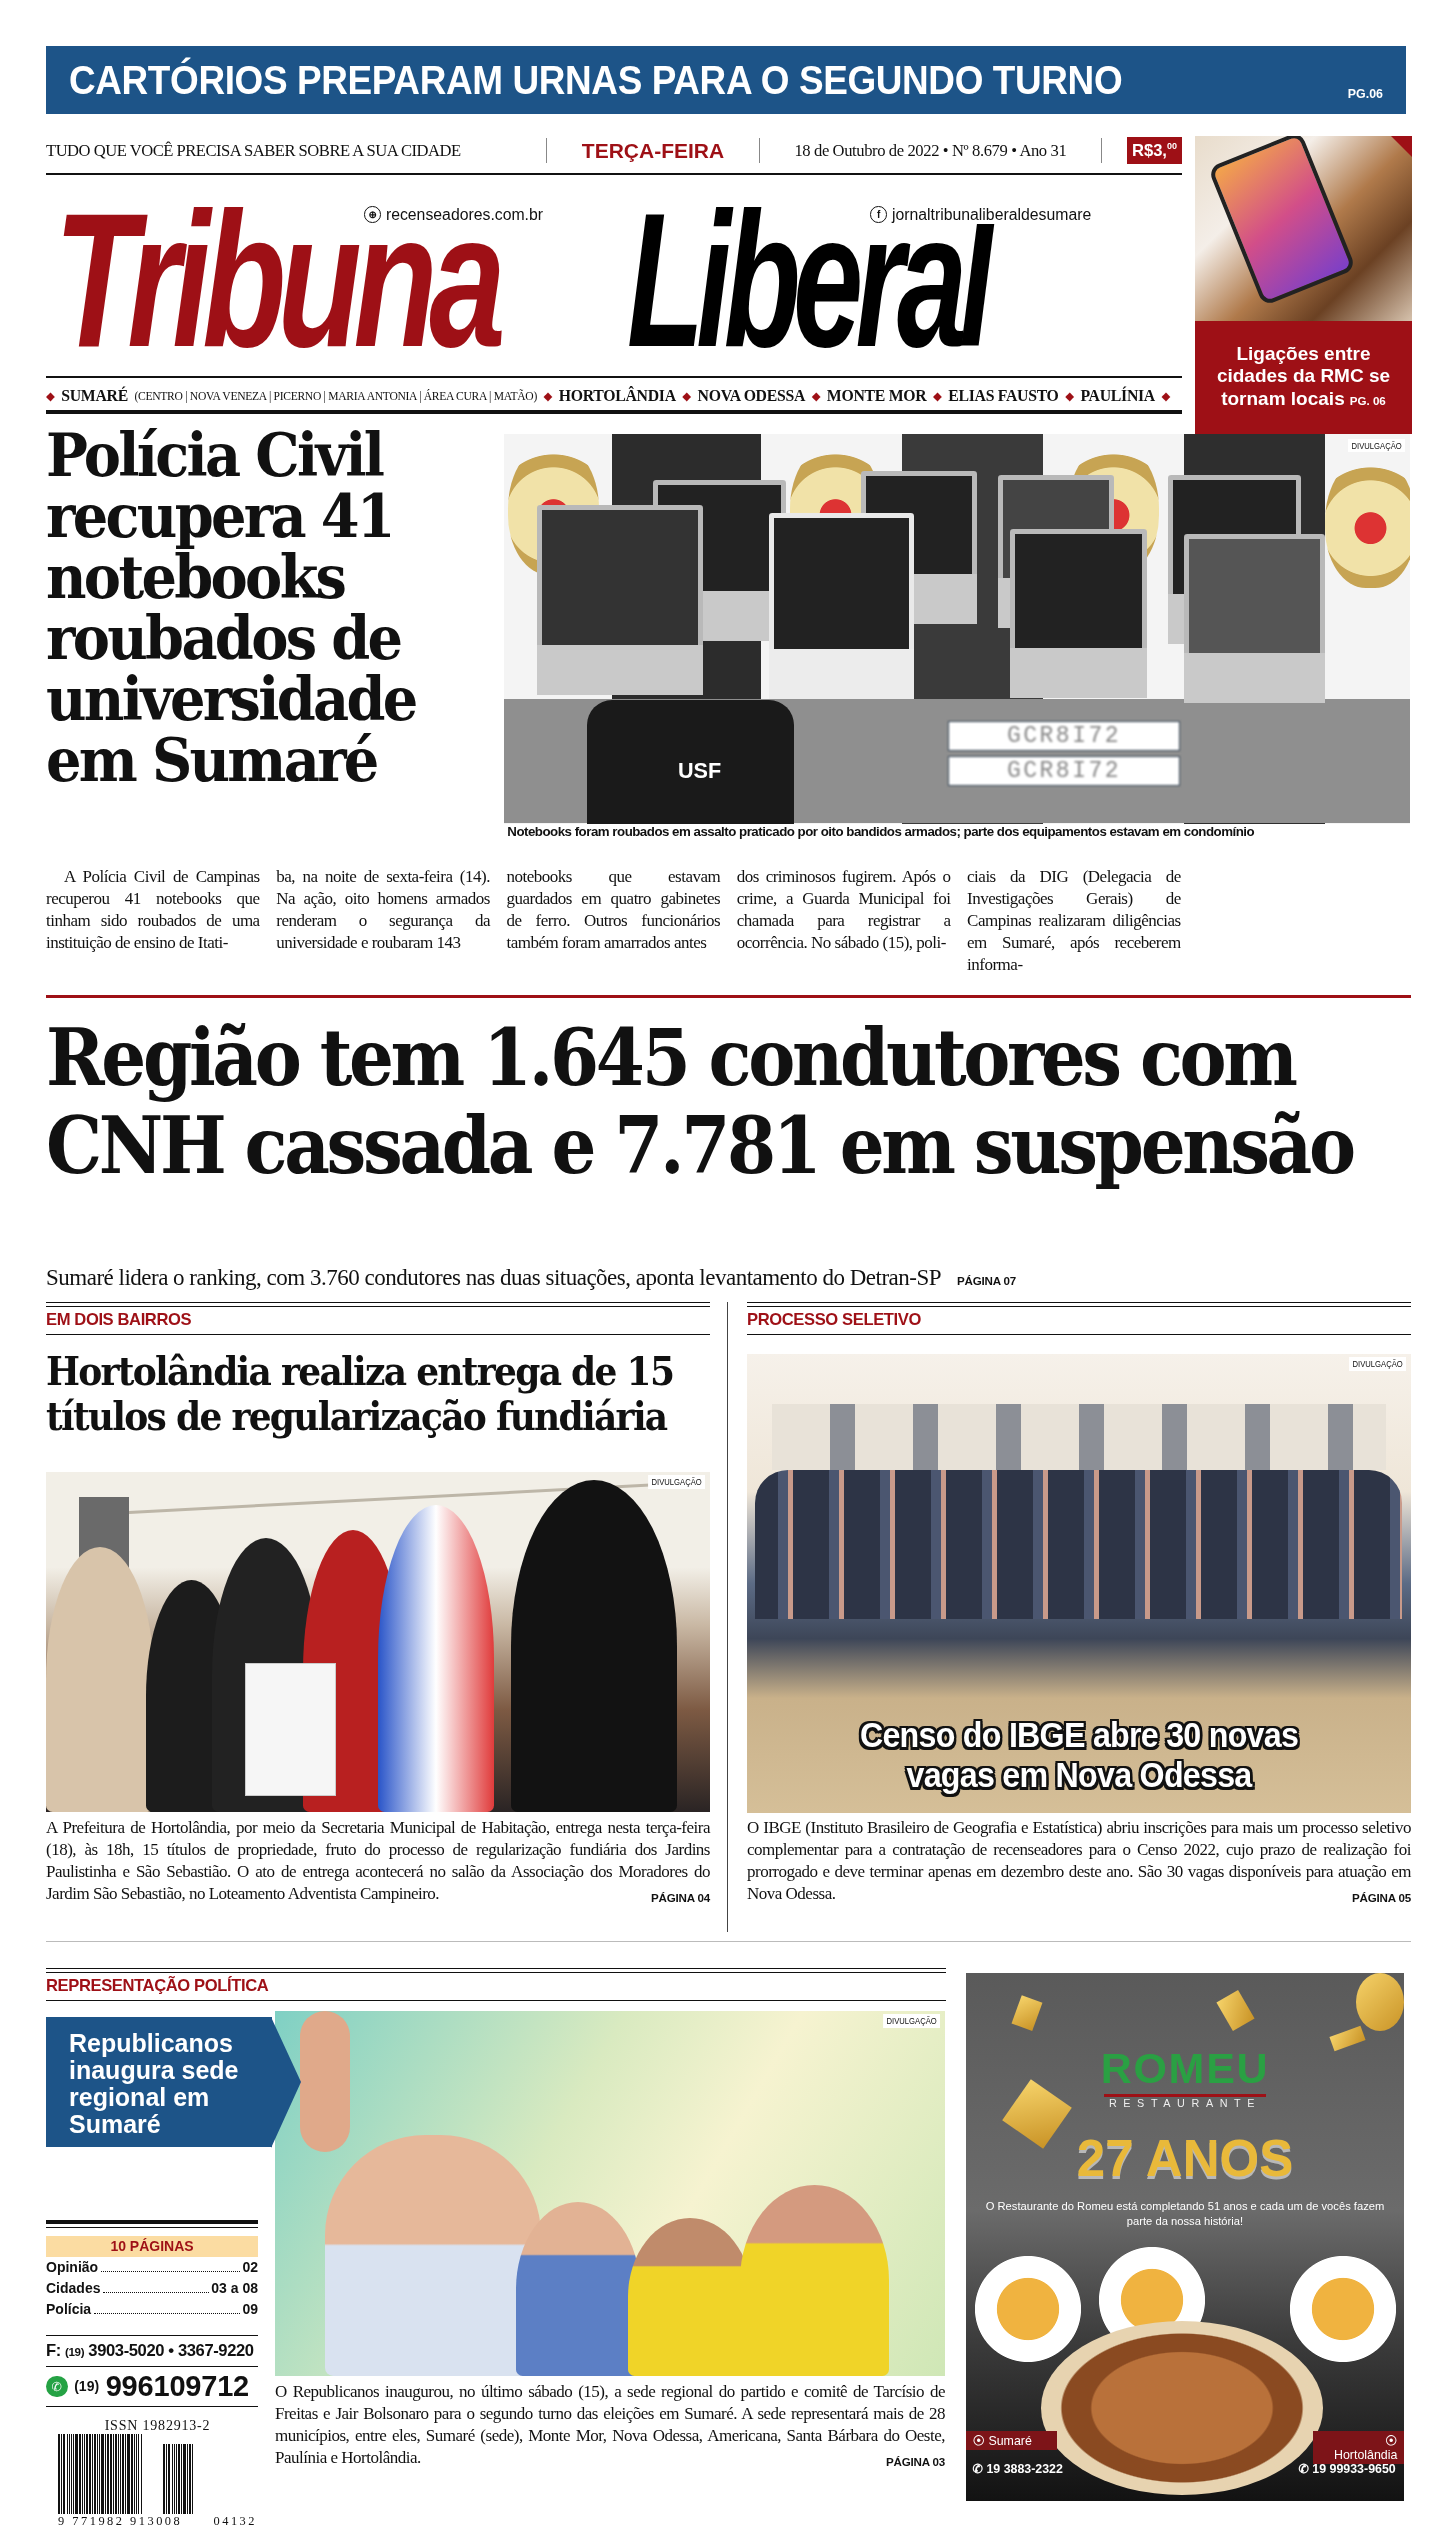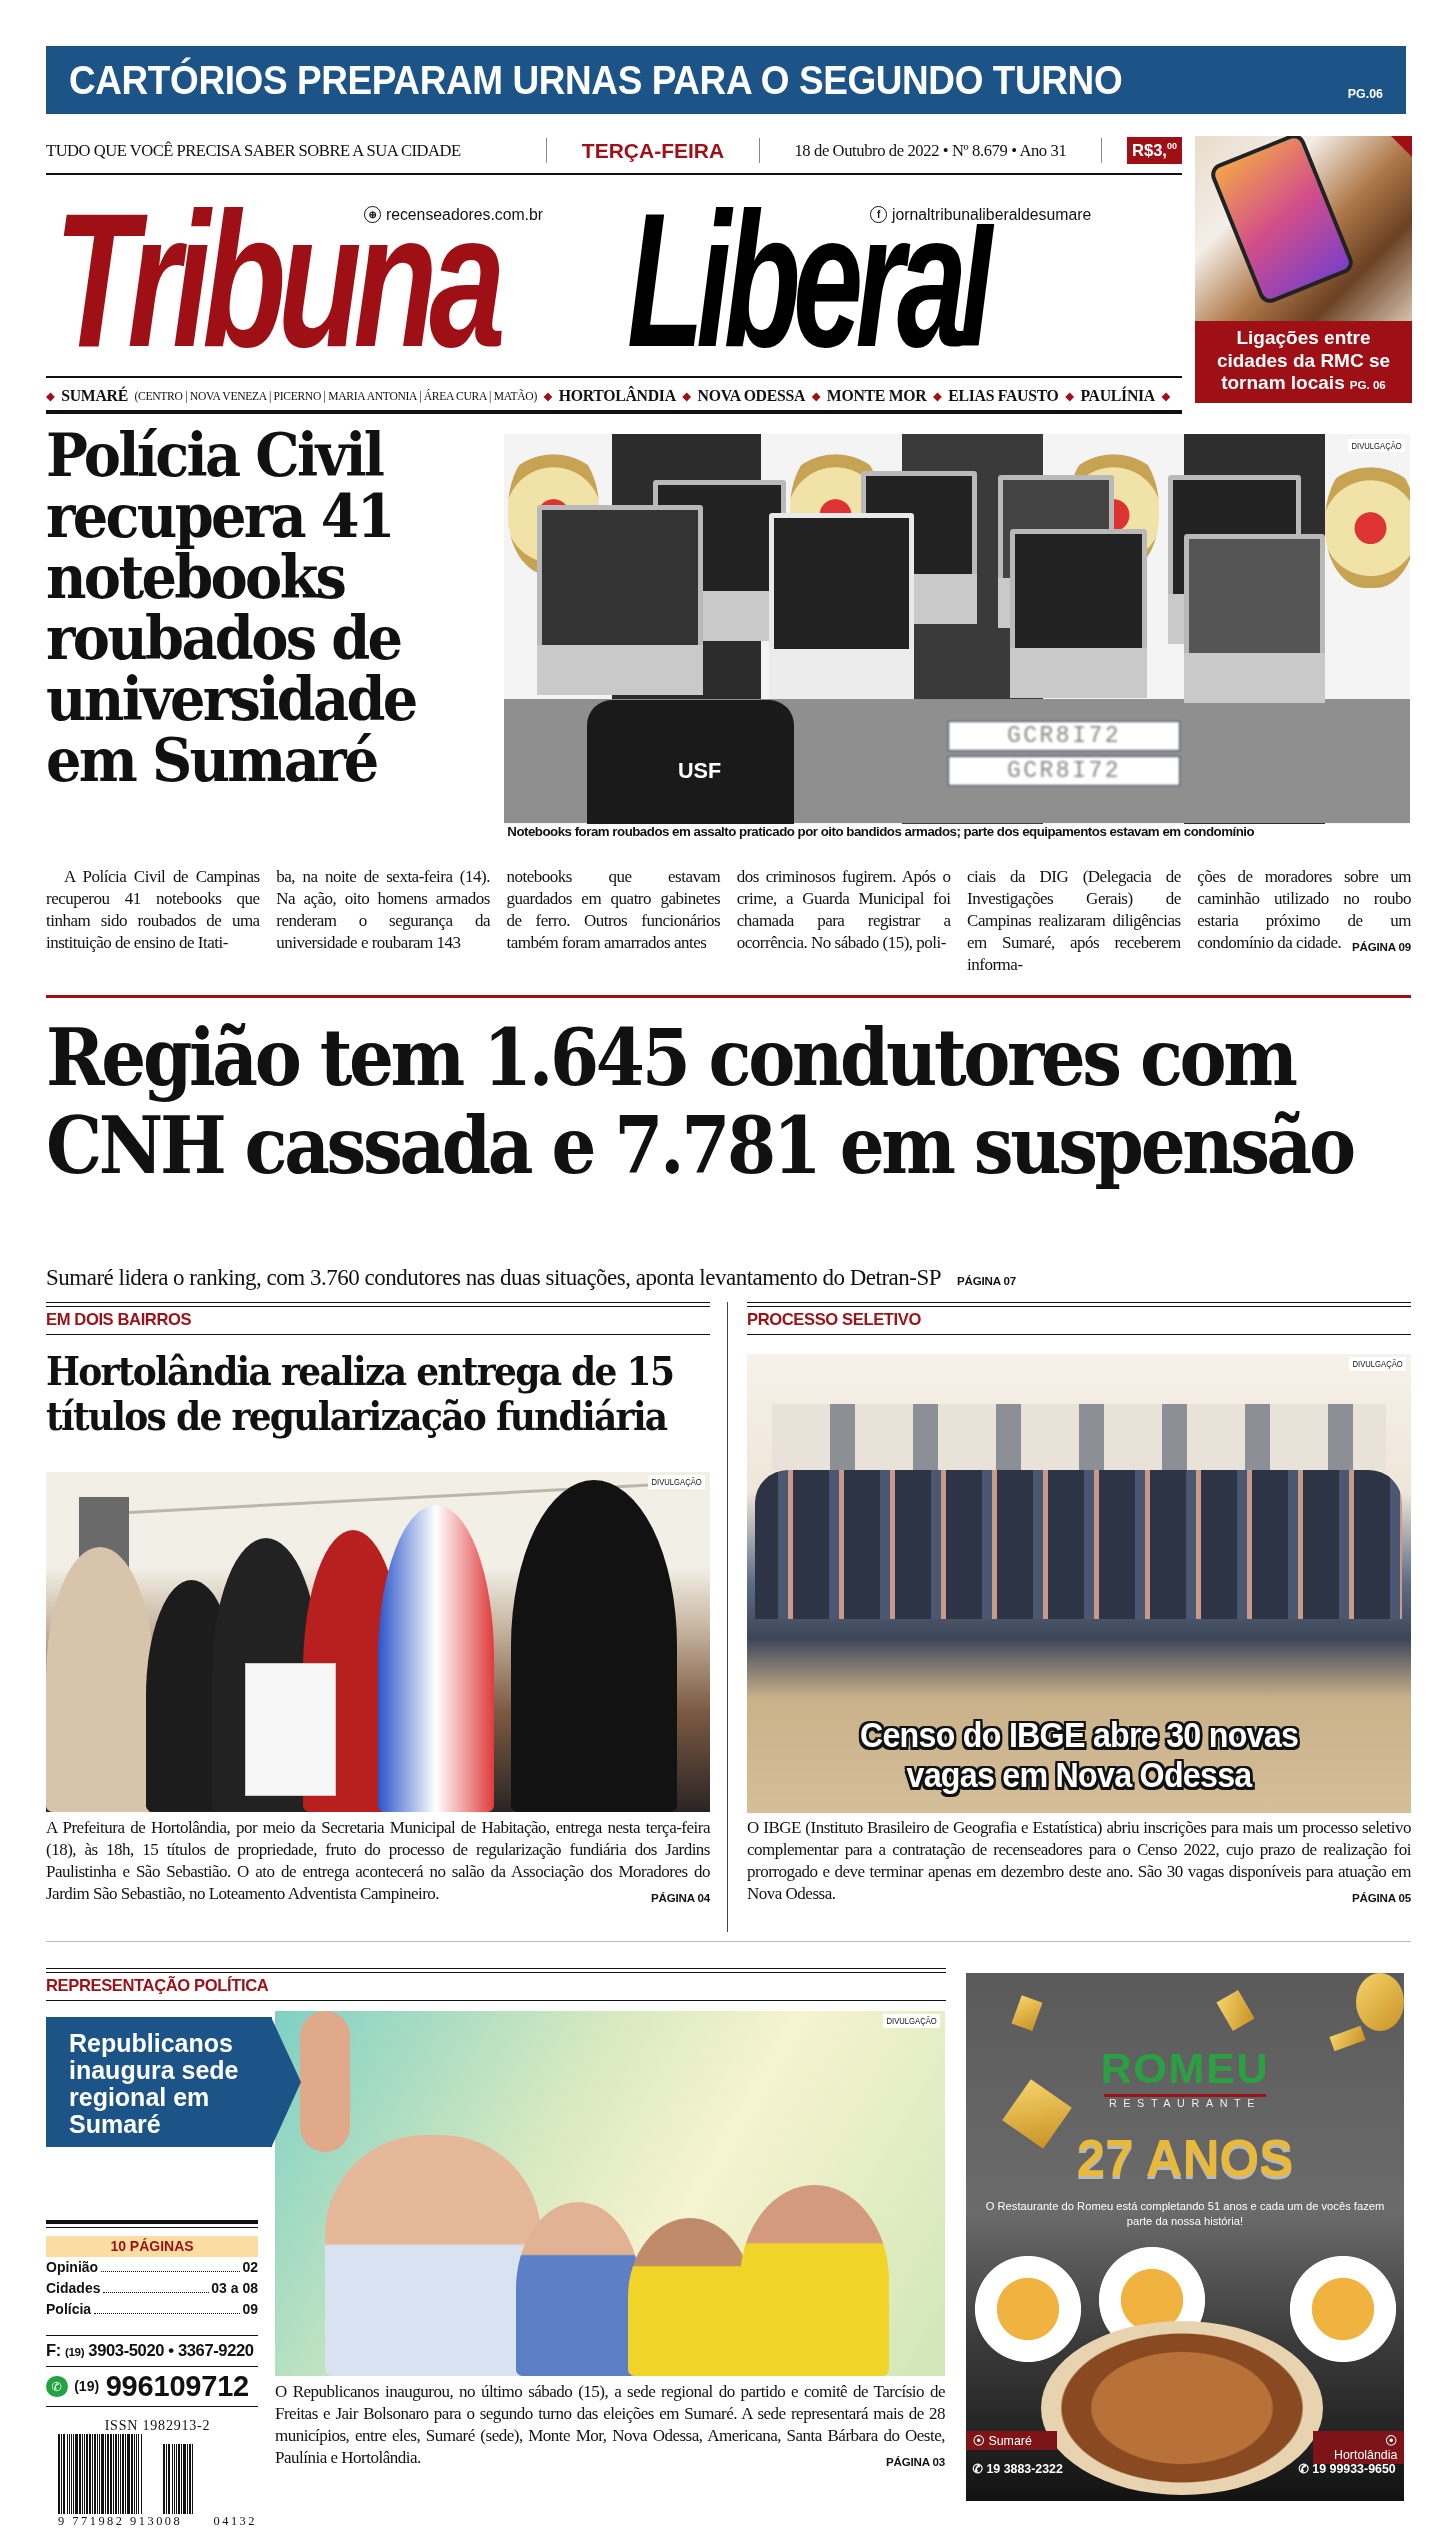--- a/index.html
+++ b/index.html
@@ -35,21 +35,21 @@
   .cities { left: 46px; top: 383px; width: 1136px; height: 26.5px; display: flex; align-items: center; gap: 6.6px; font-family: "Liberation Serif", serif; font-size: 15.8px; white-space: nowrap; letter-spacing: -0.3px; }
   .cities .dia { color: #9e1016; font-size: 11.6px; }
   .cities .big { font-weight: 700; font-size: 15.8px; }
   .cities .sub { font-size: 11.6px; }
 
   
   .teaser { left: 1195px; top: 136px; width: 217px; height: 276px; }
   .teaser .photo { width: 100%; height: 185px; background: linear-gradient(135deg,#e8dccb 0%,#f4eee8 30%,#b07a4b 55%,#6b4123 75%,#d6c2ad 100%); position: relative; overflow: hidden; }
   .teaser .phone { position: absolute; left: 37px; top: 8.3px; width: 100px; height: 149px; border-radius: 11.6px; background: linear-gradient(160deg,#f3a64a,#d24e89 50%,#7a3fc9); border: 4.1px solid #222; transform: rotate(-22deg); }
   .teaser .corner { position: absolute; right: 0; top: 0; width: 0; height: 0; border-top: 21.6px solid #9e1016; border-left: 21.6px solid transparent; }
-  .teaser .cap { background: #9e1016; color: #fff; font-family: "Liberation Sans", sans-serif; font-weight: 700; font-size: 19px; line-height: 22.4px; text-align: center; padding: 8.3px 5px; height: 82px; display: flex; align-items: center; justify-content: center; }
+  .teaser .cap { background: #9e1016; color: #fff; font-family: "Liberation Sans", sans-serif; font-weight: 700; font-size: 19px; line-height: 22.4px; text-align: center; padding: 8.3px 5px; height: 113px; display: flex; align-items: center; justify-content: center; }
   .teaser .cap small { font-size: 11.6px; margin-left: 5px; }
 
   
   .lead-h { left: 46px; top: 425px; width: 448px; font-family: "DejaVu Serif", serif; font-weight: 700; font-size: 60px; line-height: 61px; letter-spacing: -2.9px; transform: scaleX(0.93); transform-origin: left top; }
   .lead-photo { left: 504px; top: 434px; width: 906px; height: 390px; background: #e9e9e9; overflow: hidden; }
   .lead-photo .panel { position: absolute; top: 0; height: 390px; }
   .laptop { position: absolute; background: #222; border: 5px solid #b9b9b9; border-radius: 3.3px; }
   .laptop .kb { position: absolute; left: -5px; right: -5px; bottom: -50px; height: 50px; background: #c9c9c9; }
   .badge { position: absolute; width: 91px; height: 133px; border-radius: 50% 50% 45% 45%; background: radial-gradient(circle at 50% 55%, #d33 0 18%, #f1e2a8 19% 55%, #c7a453 56% 70%, transparent 71%); }
   .credit { position: absolute; background: #fff; font-family: "Liberation Sans", sans-serif; font-size: 9px; padding: 1.7px 4.1px; transform: scaleX(0.85); transform-origin: right; }
@@ -230,24 +230,20 @@
   <div class="credit" style="right:5px;top:5px;">DIVULGAÇÃO</div>
 </div>
 <div class="abs lead-caption">Notebooks foram roubados em assalto praticado por oito bandidos armados; parte dos equipamentos estavam em condomínio</div>
 
 <div class="abs cols6">
   <p style="text-indent:18px;">A Polícia Civil de Campinas recuperou 41 notebooks que tinham sido roubados de uma instituição de ensino de Itati-</p>
   <p>ba, na noite de sexta-feira (14). Na ação, oito homens armados renderam o segurança da universidade e roubaram 143</p>
   <p>notebooks que estavam guardados em quatro gabinetes de ferro. Outros funcionários também foram amarrados antes</p>
   <p>dos criminosos fugirem. Após o crime, a Guarda Municipal foi chamada para registrar a ocorrência. No sábado (15), poli-</p>
   <p>ciais da DIG (Delegacia de Investigações Gerais) de Campinas realizaram diligências em Sumaré, após receberem informa-</p>
-  <div>
-    <p style="display:inline;">ções de moradores sobre um caminhão utilizado no roubo estaria próximo de um condomínio da cidade.</p>
-    <span class="pagref">PÁGINA 09</span>
-  </div>
 </div>
 
 <div class="abs main-rule"></div>
 <h1 class="abs main-h">
   <span>Região tem 1.645 condutores com</span><br>
   <span>CNH cassada e 7.781 em suspensão</span>
 </h1>
 <div class="abs main-sub">
   <span>Sumaré lidera o ranking, com 3.760 condutores nas duas situações, aponta levantamento do Detran-SP</span>
   <span class="pagref">PÁGINA 07</span>

